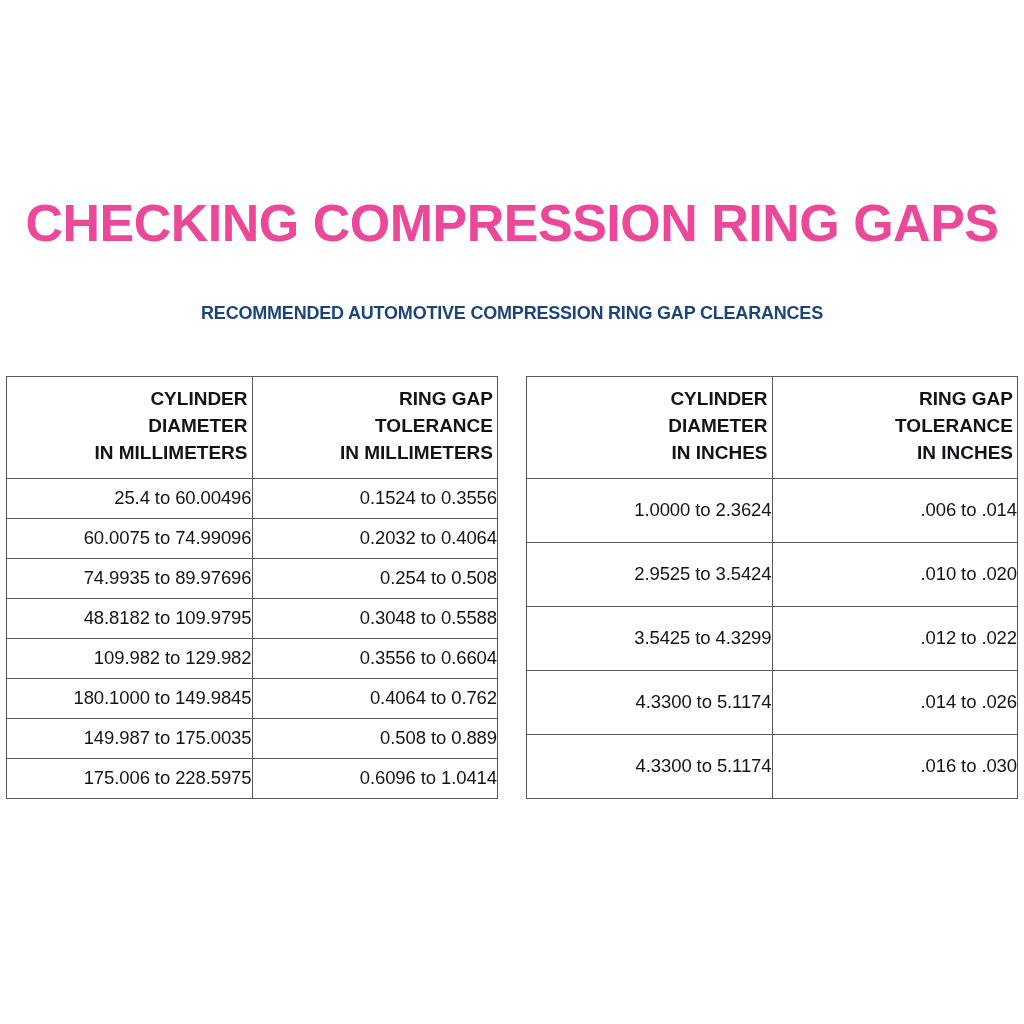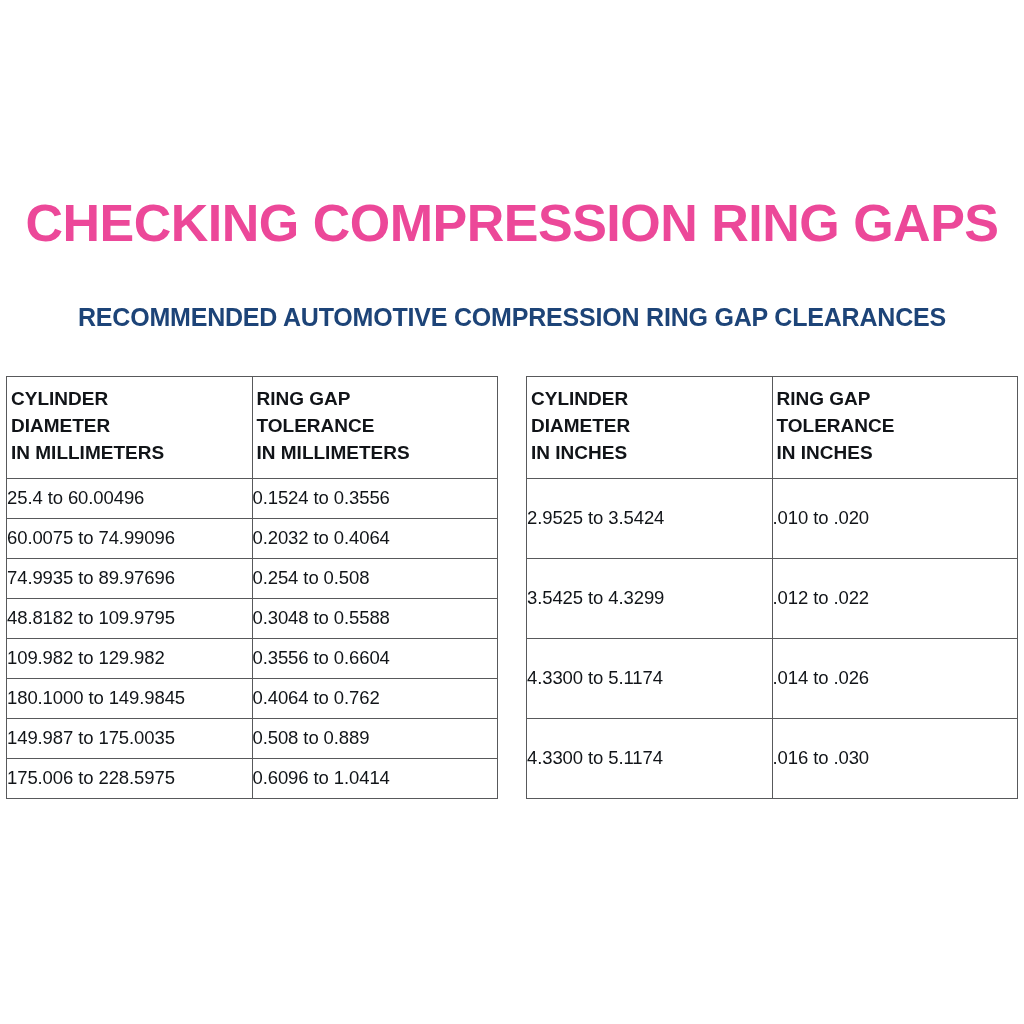--- a/index.html
+++ b/index.html
@@ -33,21 +33,21 @@
     letter-spacing: -0.5px;
     color: #ec4899;
     line-height: 1.05;
   }
   .subtitle {
     position: absolute;
     top: 303px;
     left: 0;
     width: 1024px;
     text-align: center;
-    font-size: 25px;
+    font-size: 18px;
     font-weight: bold;
     color: #1d4478;
     letter-spacing: -0.2px;
   }
   .tables {
     position: absolute;
     top: 376px;
     left: 0;
     width: 1024px;
     display: flex;
@@ -57,21 +57,21 @@
   }
   table.spec {
     border-collapse: collapse;
     width: 492px;
     table-layout: fixed;
     background: #ffffff;
   }
   table.spec th, table.spec td {
     border: 1px solid #58595b;
     color: #111418;
-    text-align: left;
+    text-align: right;
     font-size: 18.5px;
     padding: 0;
   }
   table.spec th {
     font-weight: bold;
     font-size: 19px;
     padding: 9px 4px 11px 4px;
     line-height: 1.42;
   }
   table.spec td {
@@ -153,20 +153,24 @@
           </th>
           <th>
             <span class="th-line">RING GAP</span>
             <span class="th-line">TOLERANCE</span>
             <span class="th-line">IN INCHES</span>
           </th>
         </tr>
       </thead>
       <tbody>
         <tr>
+          <td>1.0000 to 2.3624</td>
+          <td>.006 to .014</td>
+        </tr>
+        <tr>
           <td>2.9525 to 3.5424</td>
           <td>.010 to .020</td>
         </tr>
         <tr>
           <td>3.5425 to 4.3299</td>
           <td>.012 to .022</td>
         </tr>
         <tr>
           <td>4.3300 to 5.1174</td>
           <td>.014 to .026</td>

